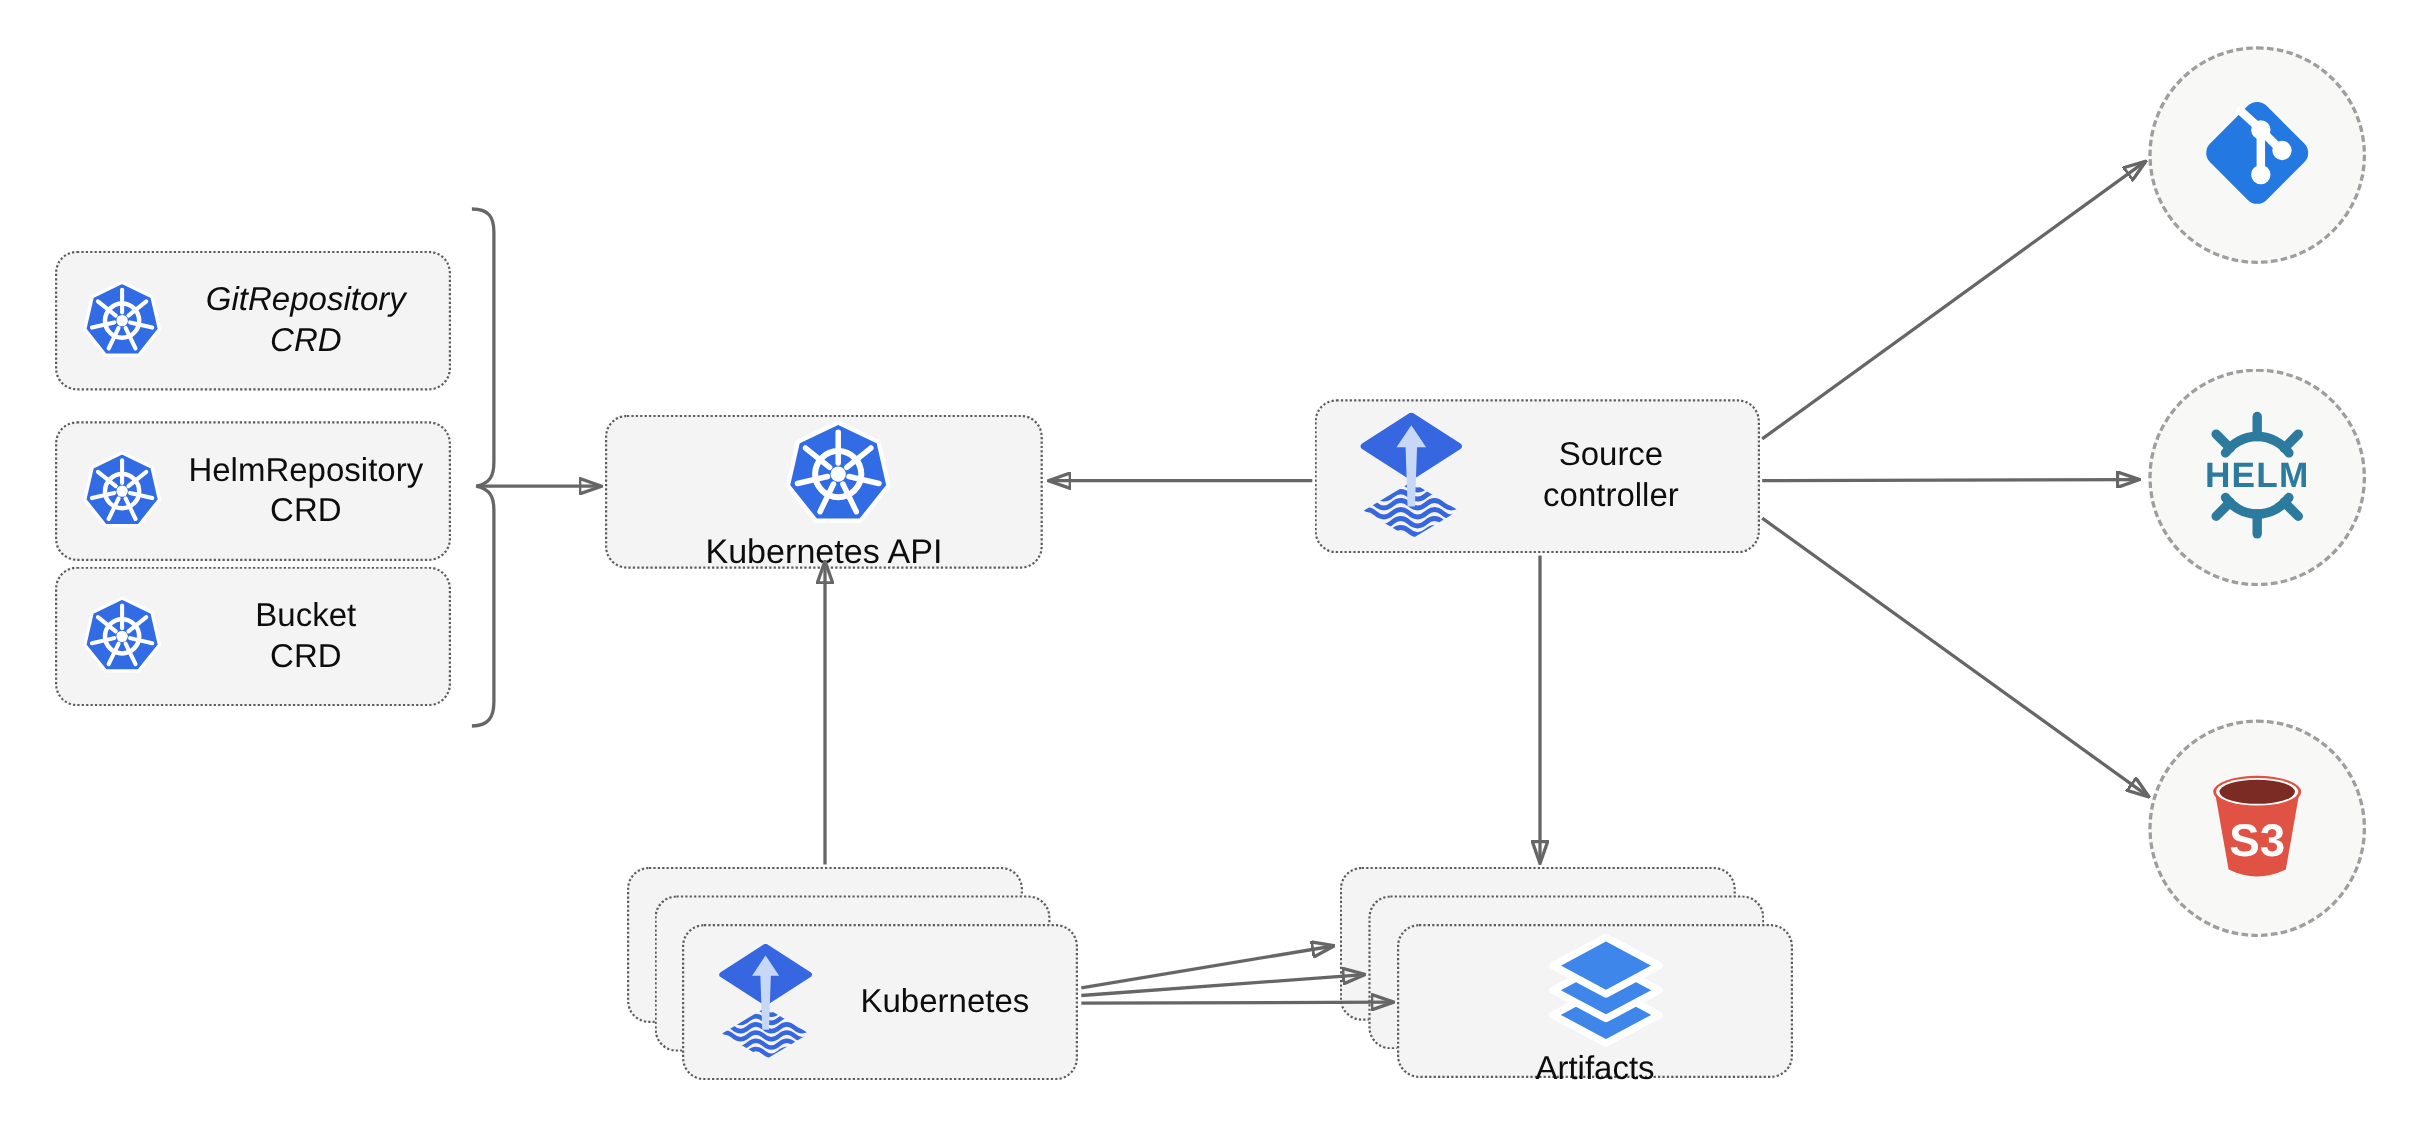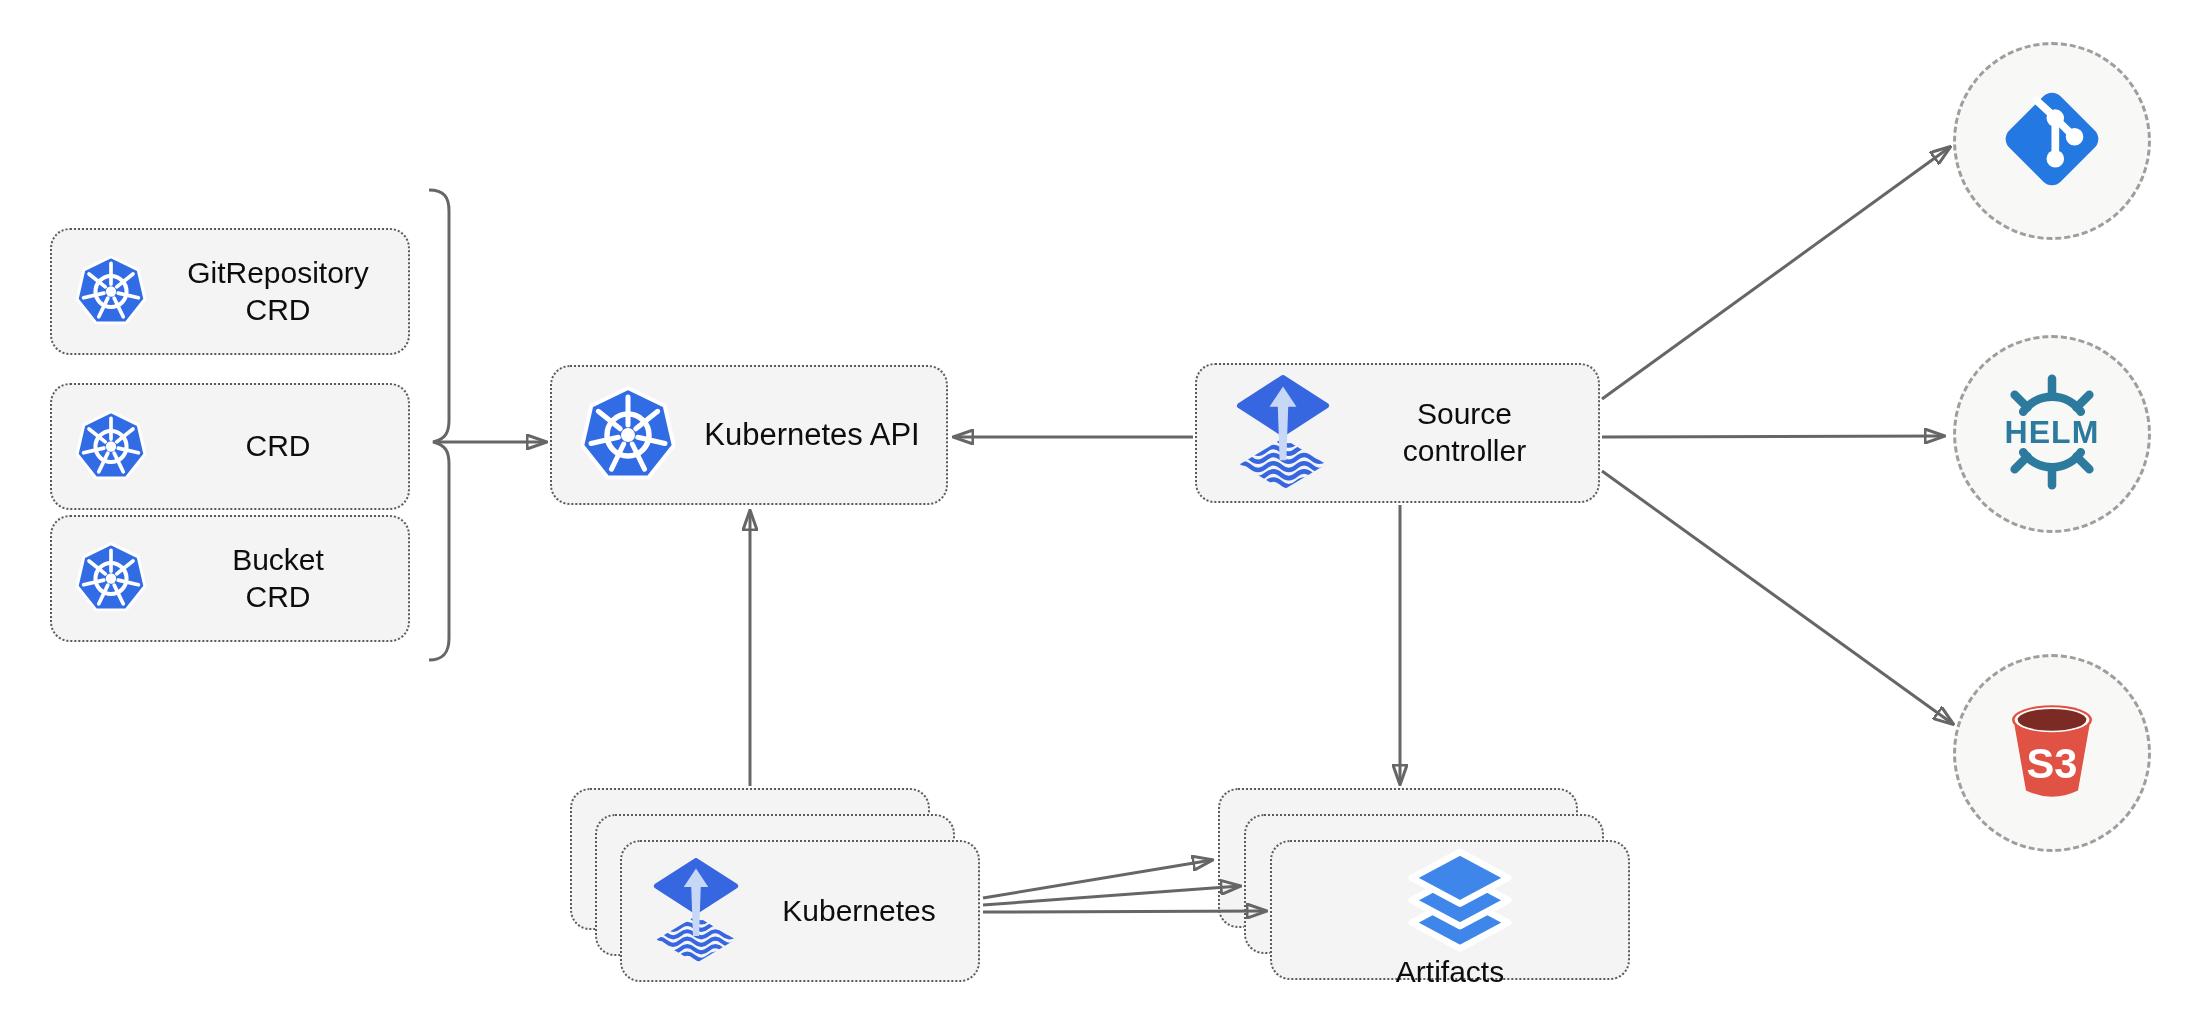--- a/index.html
+++ b/index.html
@@ -112,56 +112,57 @@
       <symbol id="s3-bucket-logo" viewBox="0 0 100 100">
         <path d="M13,20 L25,88 Q50,100 75,88 L87,20 Z" fill="var(--s3-red)"></path>
         <ellipse cx="50" cy="20" rx="38.5" ry="14" fill="var(--s3-red)"></ellipse>
         <ellipse cx="50" cy="20" rx="36" ry="12" fill="#fff"></ellipse>
         <ellipse cx="50" cy="20" rx="33" ry="10.5" fill="var(--s3-dark)"></ellipse>
         <text x="50" y="76" text-anchor="middle" font-size="40" font-weight="bold" fill="#fff">S3</text>
       </symbol>
     </defs>
   </svg>
 
-  <div class="node" style="left:50px;top:228px;width:360px;height:127px;">
+  <div class="node" style="left:50px;top:228px;width:360px;height:127px;font-style:italic;">
     <span class="icon" style="margin-left:22px;">
       <svg width="74" height="77" viewBox="0 0 100 104">
           <use href="#k8s-logo"></use>
         </svg>
     </span>
     <span class="label">
       <span class="line">GitRepository</span>
       <span class="line">CRD</span>
     </span>
   </div>
 
   <div class="node" style="left:50px;top:383px;width:360px;height:127px;">
     <span class="icon" style="margin-left:22px;">
       <svg width="74" height="77" viewBox="0 0 100 104">
           <use href="#k8s-logo"></use>
         </svg>
     </span>
     <span class="label">
+      <span class="line">HelmRepository</span>
       <span class="line">CRD</span>
     </span>
   </div>
 
   <div class="node" style="left:50px;top:515px;width:360px;height:127px;">
     <span class="icon" style="margin-left:22px;">
       <svg width="74" height="77" viewBox="0 0 100 104">
           <use href="#k8s-logo"></use>
         </svg>
     </span>
     <span class="label">
       <span class="line">Bucket</span>
       <span class="line">CRD</span>
     </span>
   </div>
 
-  <div class="node" style="left:550px;top:365px;width:398px;height:140px;">
+  <div class="node" style="left:550px;top:377px;width:398px;height:140px;flex-direction:column;">
     <span class="icon" style="margin-left:26px;">
       <svg width="100" height="104" viewBox="0 0 100 104">
           <use href="#k8s-logo"></use>
         </svg>
     </span>
     <span class="label" style="font-size:31px;">Kubernetes API</span>
   </div>
 
   <div class="node" style="left:1195px;top:363px;width:405px;height:140px;justify-content:flex-end;">
     <span class="icon" style="margin-left:38px;">

